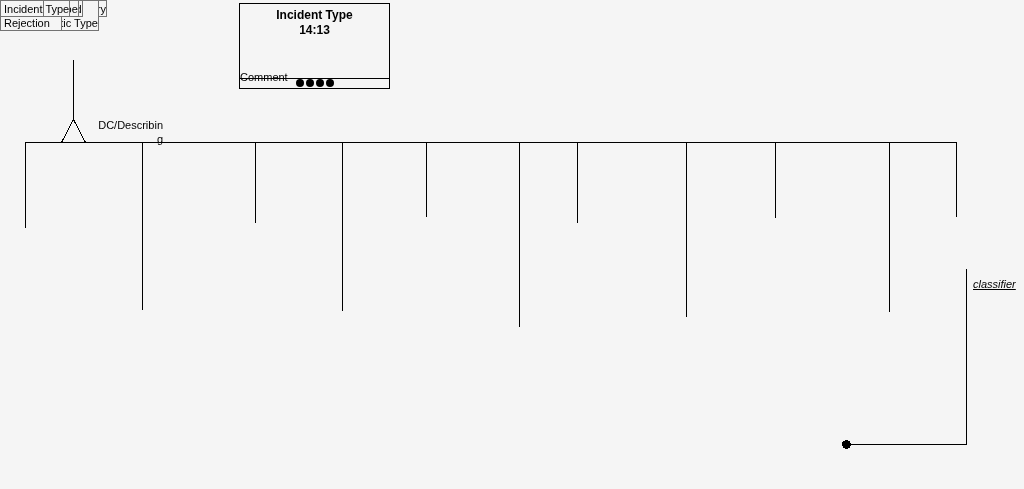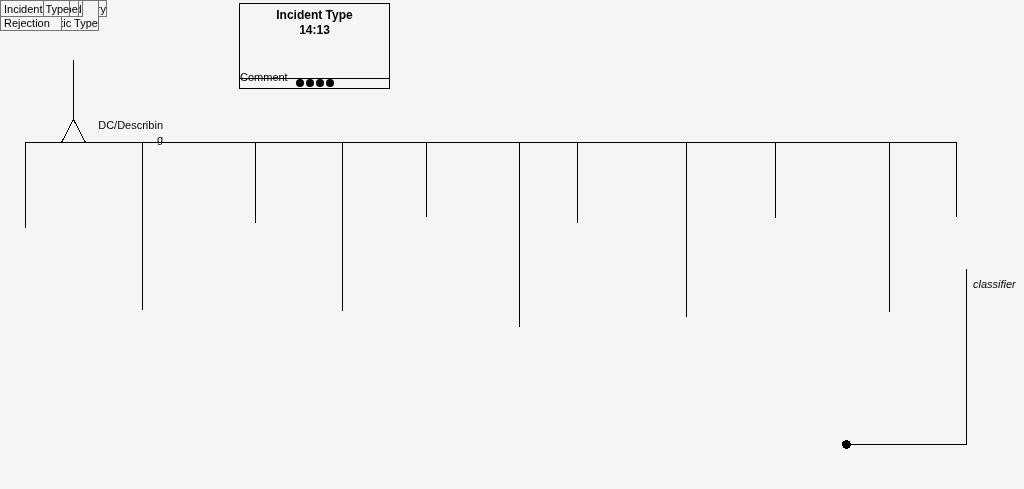--- a/index.html
+++ b/index.html
@@ -80,20 +80,21 @@
   }
   .dc-label {
     left: 91px; top: 118px;
     width: 72px;
     text-align: right;
     white-space: pre-line;
   }
   .classifier-label {
     left: 973px; top: 277px;
     font-style: italic;
+    text-decoration: underline;
   }
 </style>
 </head>
 <body>
 
 <div class="canvas">
 
   <svg class="connector-svg" width="1024" height="489" viewBox="0 0 1024 489" shape-rendering="crispEdges">
     <g stroke="#000000" stroke-width="1" fill="none">
 

